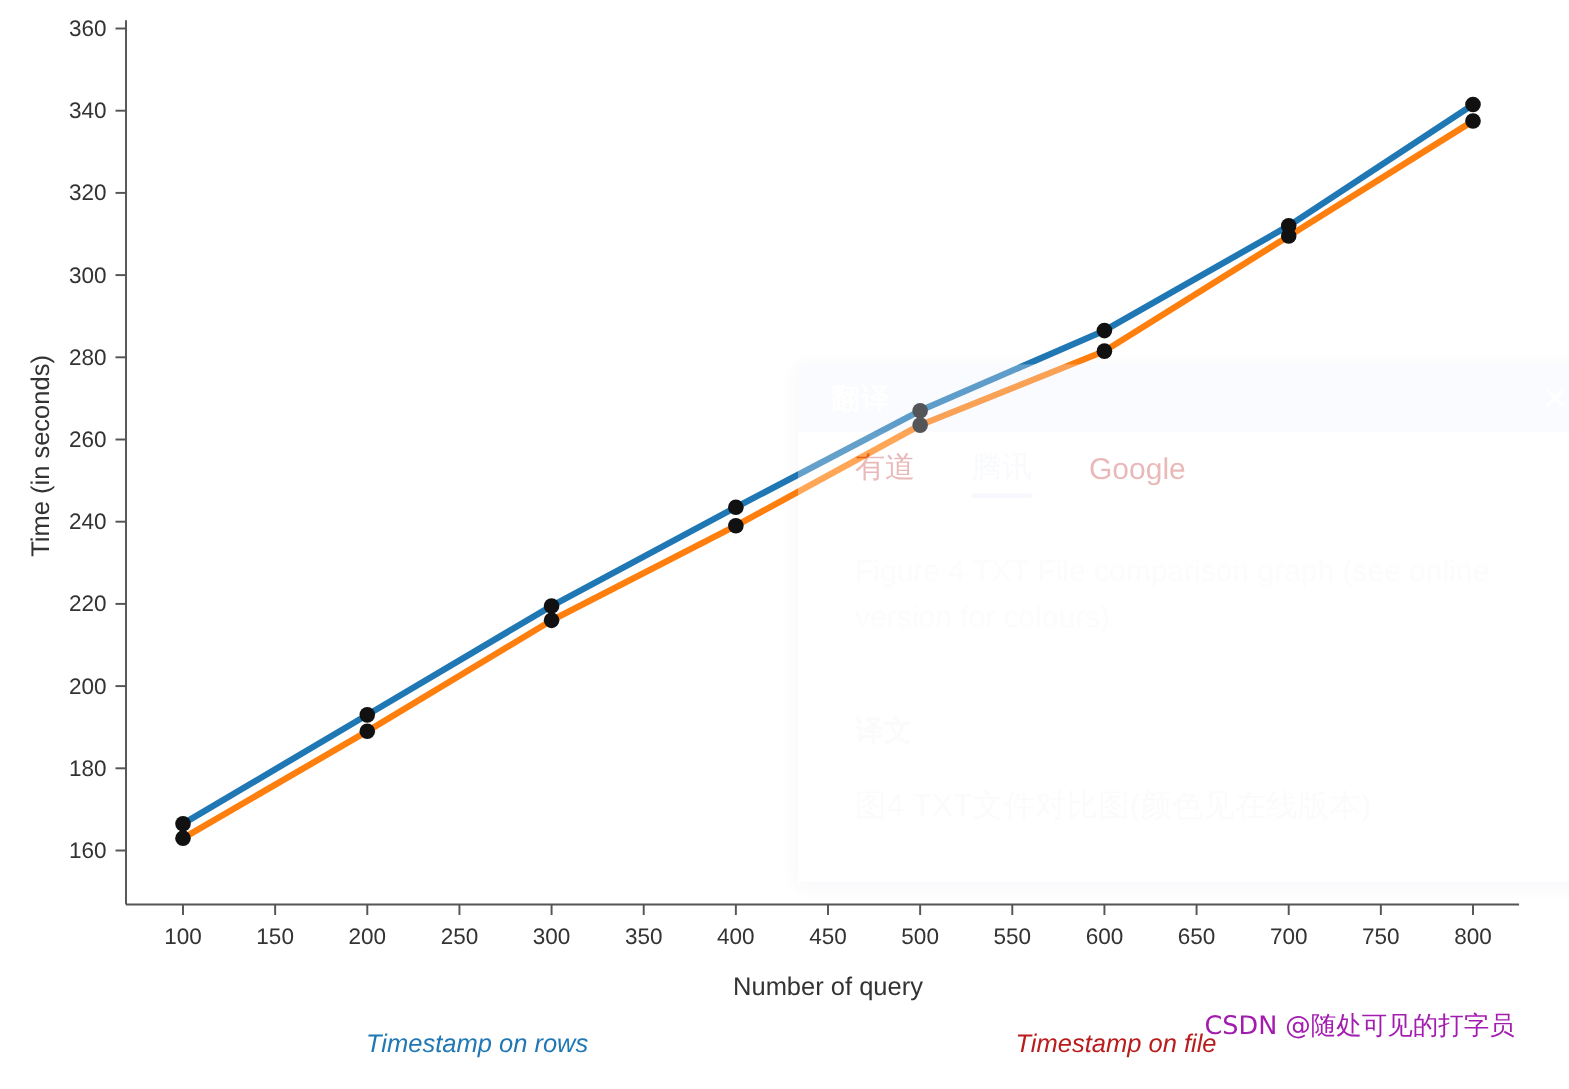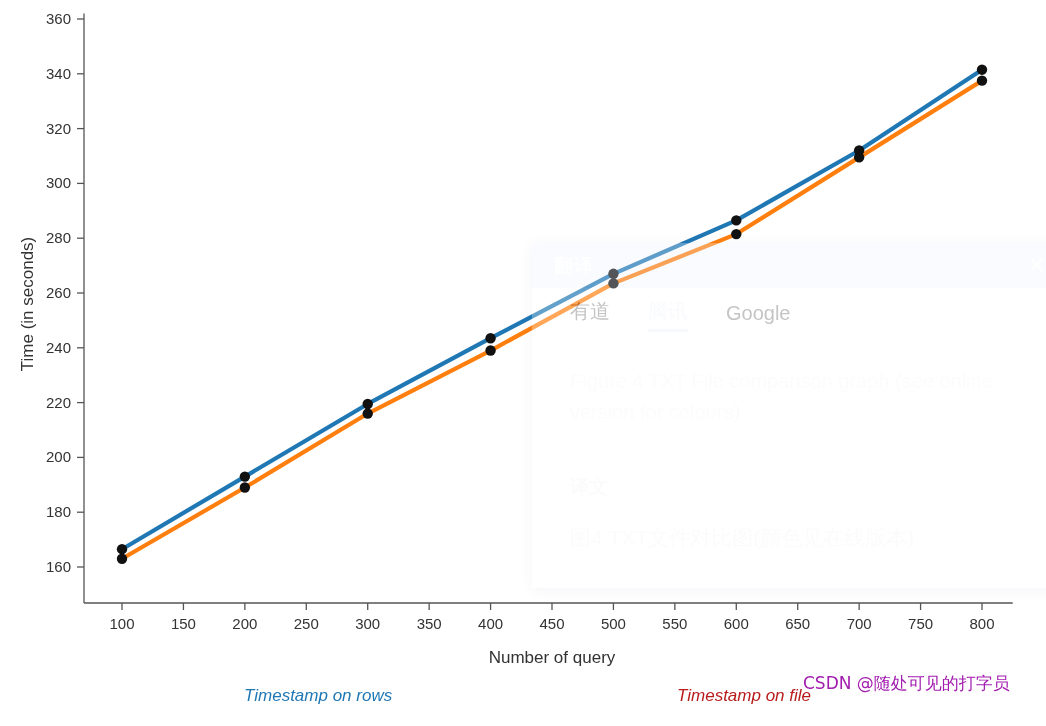--- a/index.html
+++ b/index.html
@@ -32,21 +32,21 @@
     height:45px;background:#eef2fc;
     display:flex;align-items:center;justify-content:space-between;
     padding:0 16px 0 22px;box-sizing:border-box;
   }
   #panel-title{font-size:19px;color:#ffffff;font-weight:bold;letter-spacing:1px;}
   #panel-close{font-size:22px;color:#ffffff;line-height:1;cursor:pointer;}
   #panel-tabs{
     display:flex;align-items:flex-end;gap:38px;
     padding:16px 0 0 38px;height:44px;box-sizing:border-box;
   }
-  .tab{font-size:20px;color:#404040;padding-bottom:7px;cursor:pointer;position:relative;}
+  .tab{font-size:20px;color:#b91c1c;padding-bottom:7px;cursor:pointer;position:relative;}
   .tab.active{color:#eef1fa;}
   .tab.active::after{
     content:"";position:absolute;left:0;right:0;bottom:0;height:3px;background:#e6ebfa;border-radius:2px;
   }
   #panel-body{padding:34px 0 0 38px;}
   .src-text{font-size:20px;color:#f6f6f8;line-height:1.55;width:470px;}
   .section-label{font-size:19px;color:#f3f3f6;font-weight:bold;margin-top:46px;}
   .dst-text{font-size:21px;color:#f5f5f8;margin-top:22px;line-height:1.5;}
 
   

